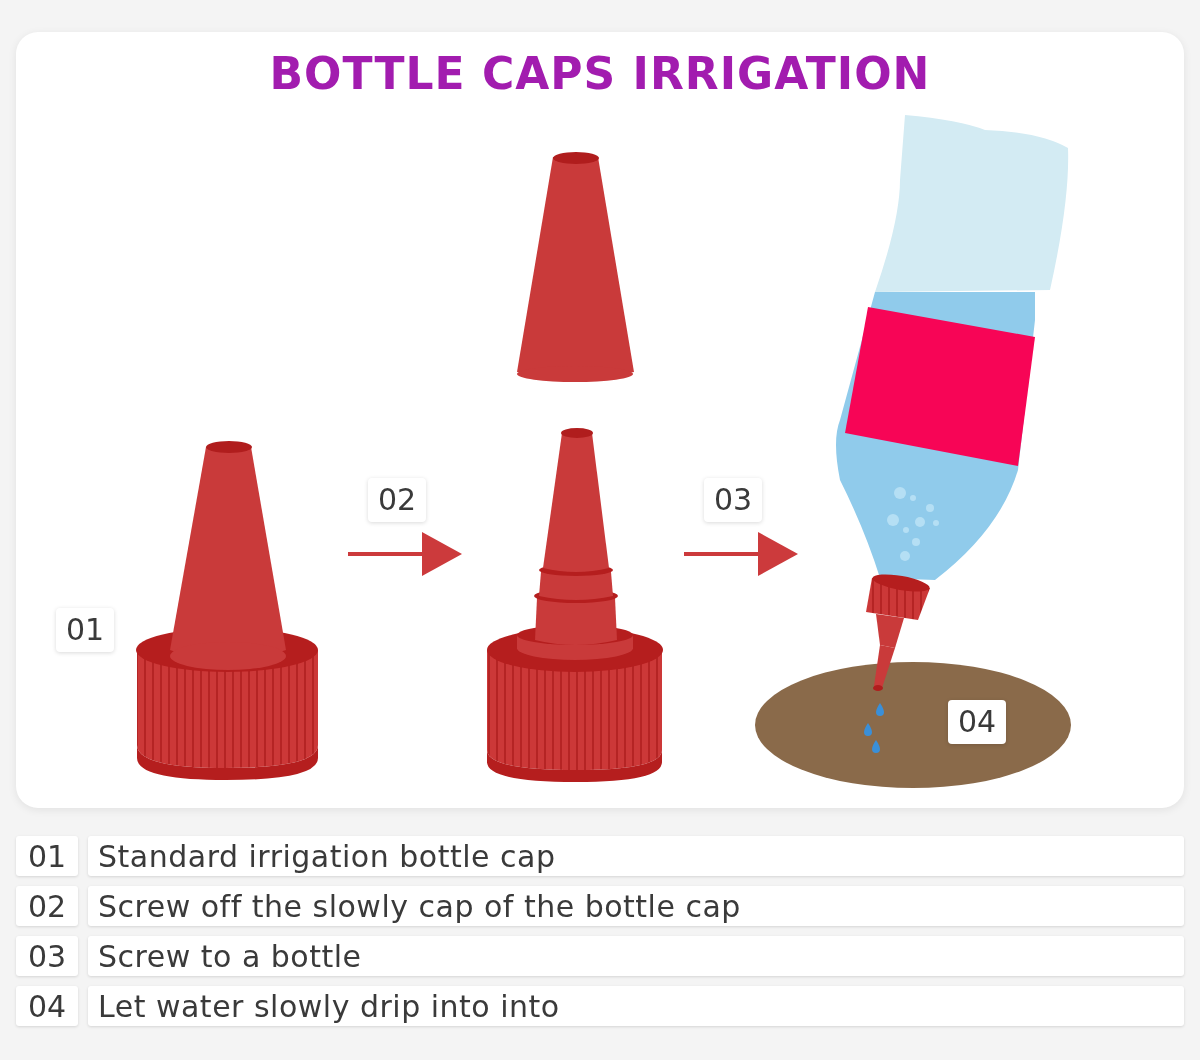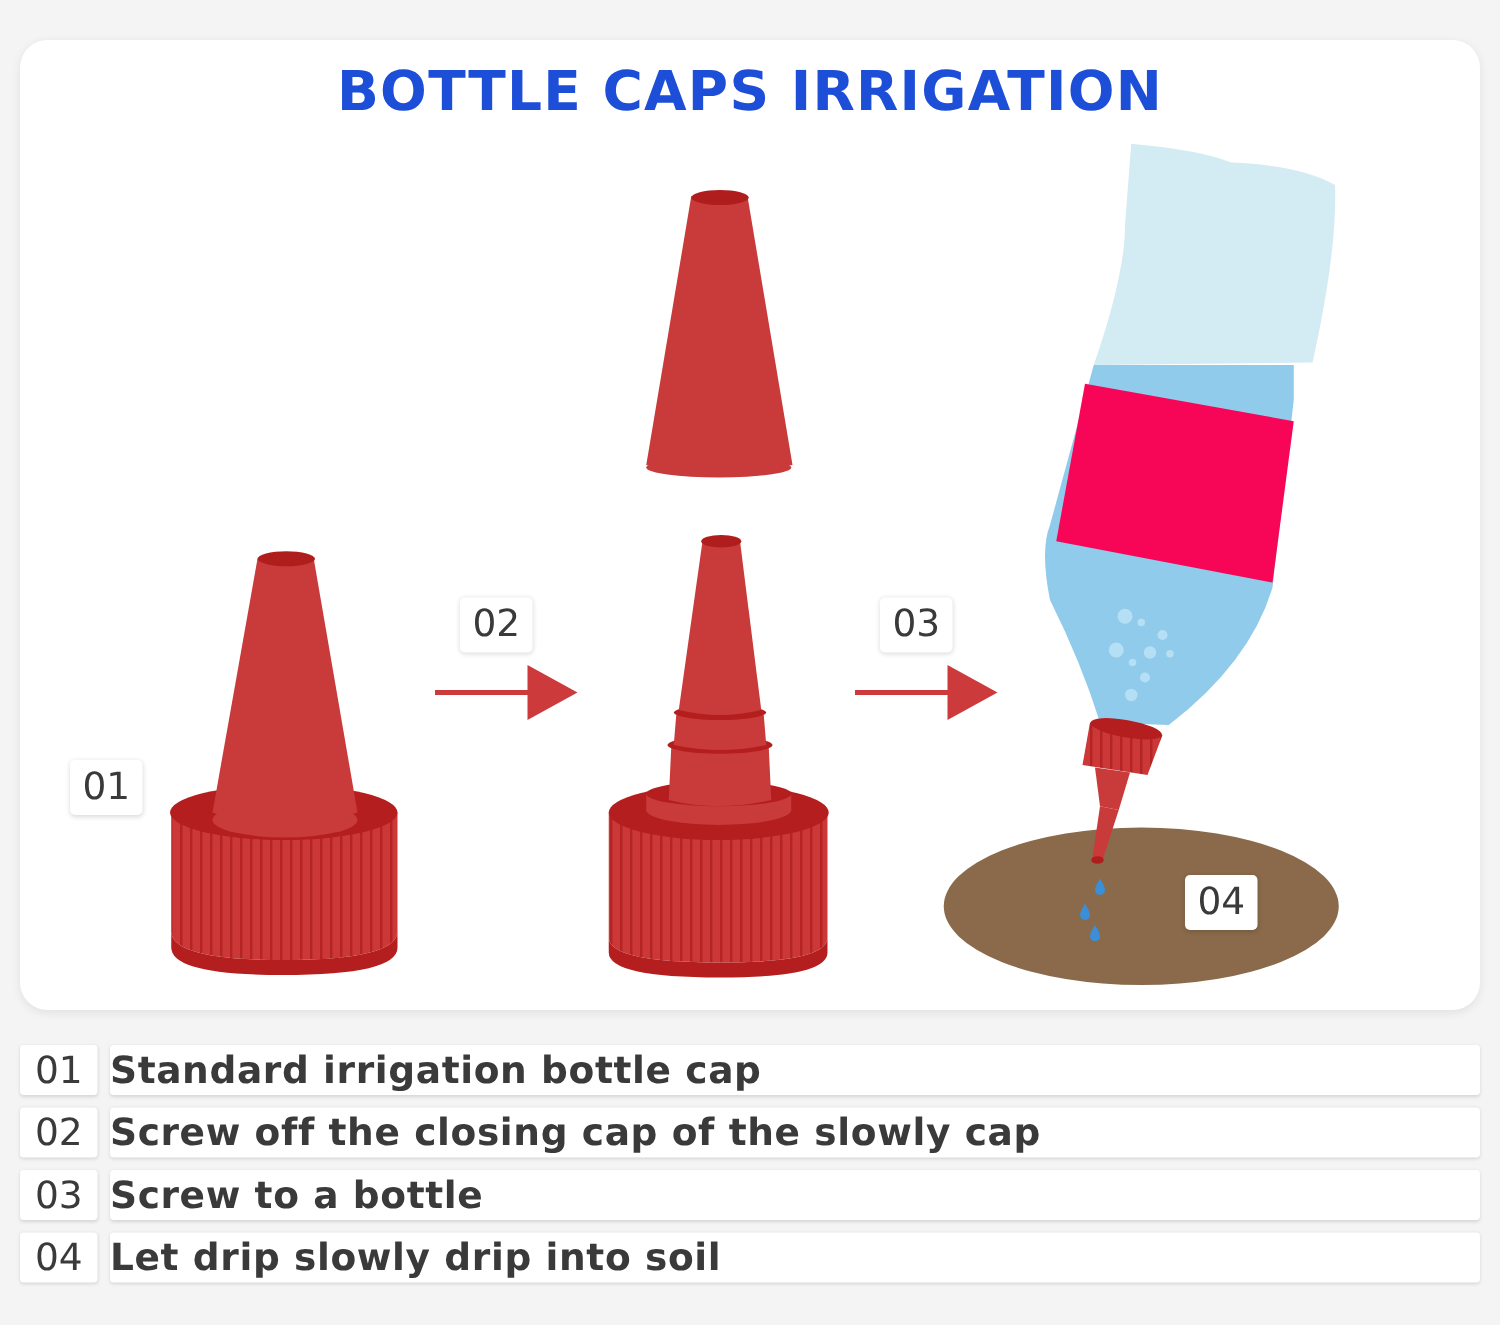--- a/index.html
+++ b/index.html
@@ -9,42 +9,41 @@
     color: #3a3a3a; position: relative; overflow: hidden;
   }
   .card {
     position: absolute; left: 16px; top: 32px; width: 1168px; height: 776px;
     background: #ffffff; border-radius: 22px;
     box-shadow: 0 2px 8px rgba(0,0,0,0.08);
   }
   .title {
     position: absolute; left: 0; top: 48px; width: 1200px; text-align: center;
     font-family: "DejaVu Sans", sans-serif; font-weight: bold; font-size: 44px;
-    letter-spacing: 1px; color: #1d4ed8;
+    letter-spacing: 1px; color: #a21caf;
   }
   .art { position: absolute; left: 0; top: 0; width: 1200px; height: 820px; }
   .tag {
     position: absolute; background: #fff; border-radius: 4px;
     box-shadow: 0 1px 4px rgba(0,0,0,0.15);
     font-size: 30px; font-weight: 500; color: #3a3a3a;
     padding: 2px 10px; line-height: 40px;
   }
   .legend { position: absolute; left: 16px; top: 836px; width: 1168px; }
   .row { display: flex; gap: 10px; height: 40px; margin-bottom: 10px; }
   .num {
     width: 62px; background: #fff; border-radius: 3px;
     box-shadow: 0 1px 3px rgba(0,0,0,0.13);
     font-size: 30px; line-height: 42px; text-align: center; color: #3a3a3a;
   }
   .desc {
     flex: 1; background: #fff; border-radius: 3px;
     box-shadow: 0 1px 3px rgba(0,0,0,0.13);
-    font-size: 30px; line-height: 42px; color: #3a3a3a;
+    font-size: 30px; line-height: 42px; padding-left: 10px; color: #3a3a3a;
     letter-spacing: 0.5px;
-    font-weight: bold;
   }
 </style>
 </head>
 <body>
 
 <div class="card"></div>
 
 <div class="title">BOTTLE CAPS IRRIGATION</div>
 
 <svg class="art" viewBox="0 0 1200 820">
@@ -132,23 +131,23 @@
 <div class="tag" style="left:704px; top:478px;">03</div>
 <div class="tag" style="left:948px; top:700px;">04</div>
 
 <div class="legend">
   <div class="row">
     <div class="num">01</div>
     <div class="desc">Standard irrigation bottle cap</div>
   </div>
   <div class="row">
     <div class="num">02</div>
-    <div class="desc">Screw off the closing cap of the slowly cap</div>
+    <div class="desc">Screw off the slowly cap of the bottle cap</div>
   </div>
   <div class="row">
     <div class="num">03</div>
     <div class="desc">Screw to a bottle</div>
   </div>
   <div class="row">
     <div class="num">04</div>
-    <div class="desc">Let drip slowly drip into soil</div>
+    <div class="desc">Let water slowly drip into into</div>
   </div>
 </div>
 
 </body></html>

